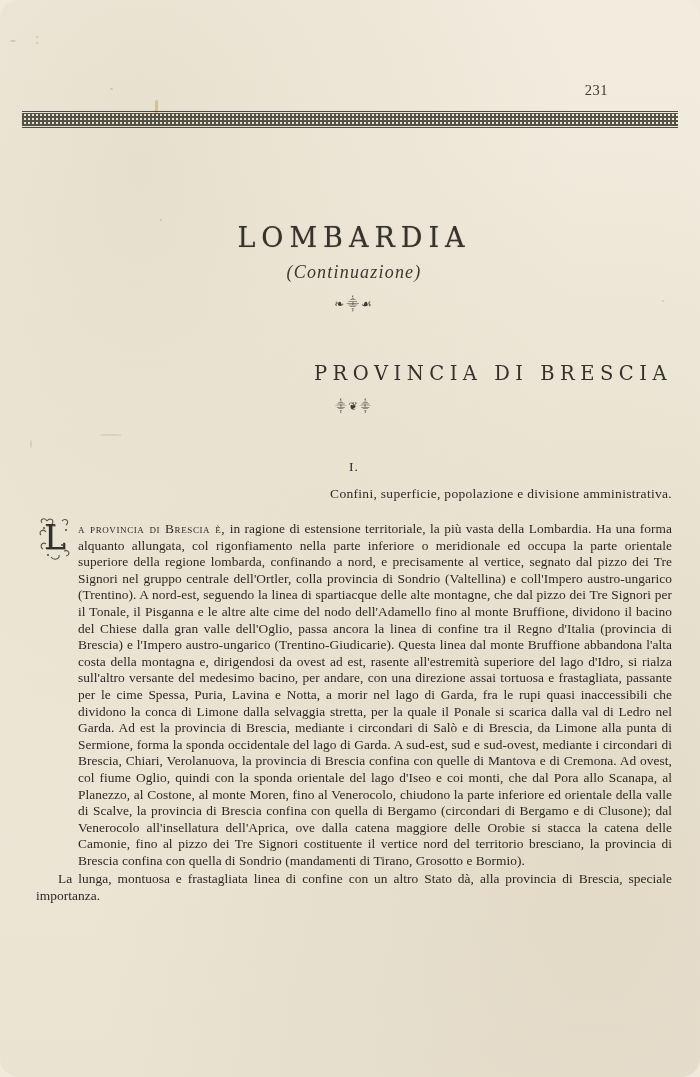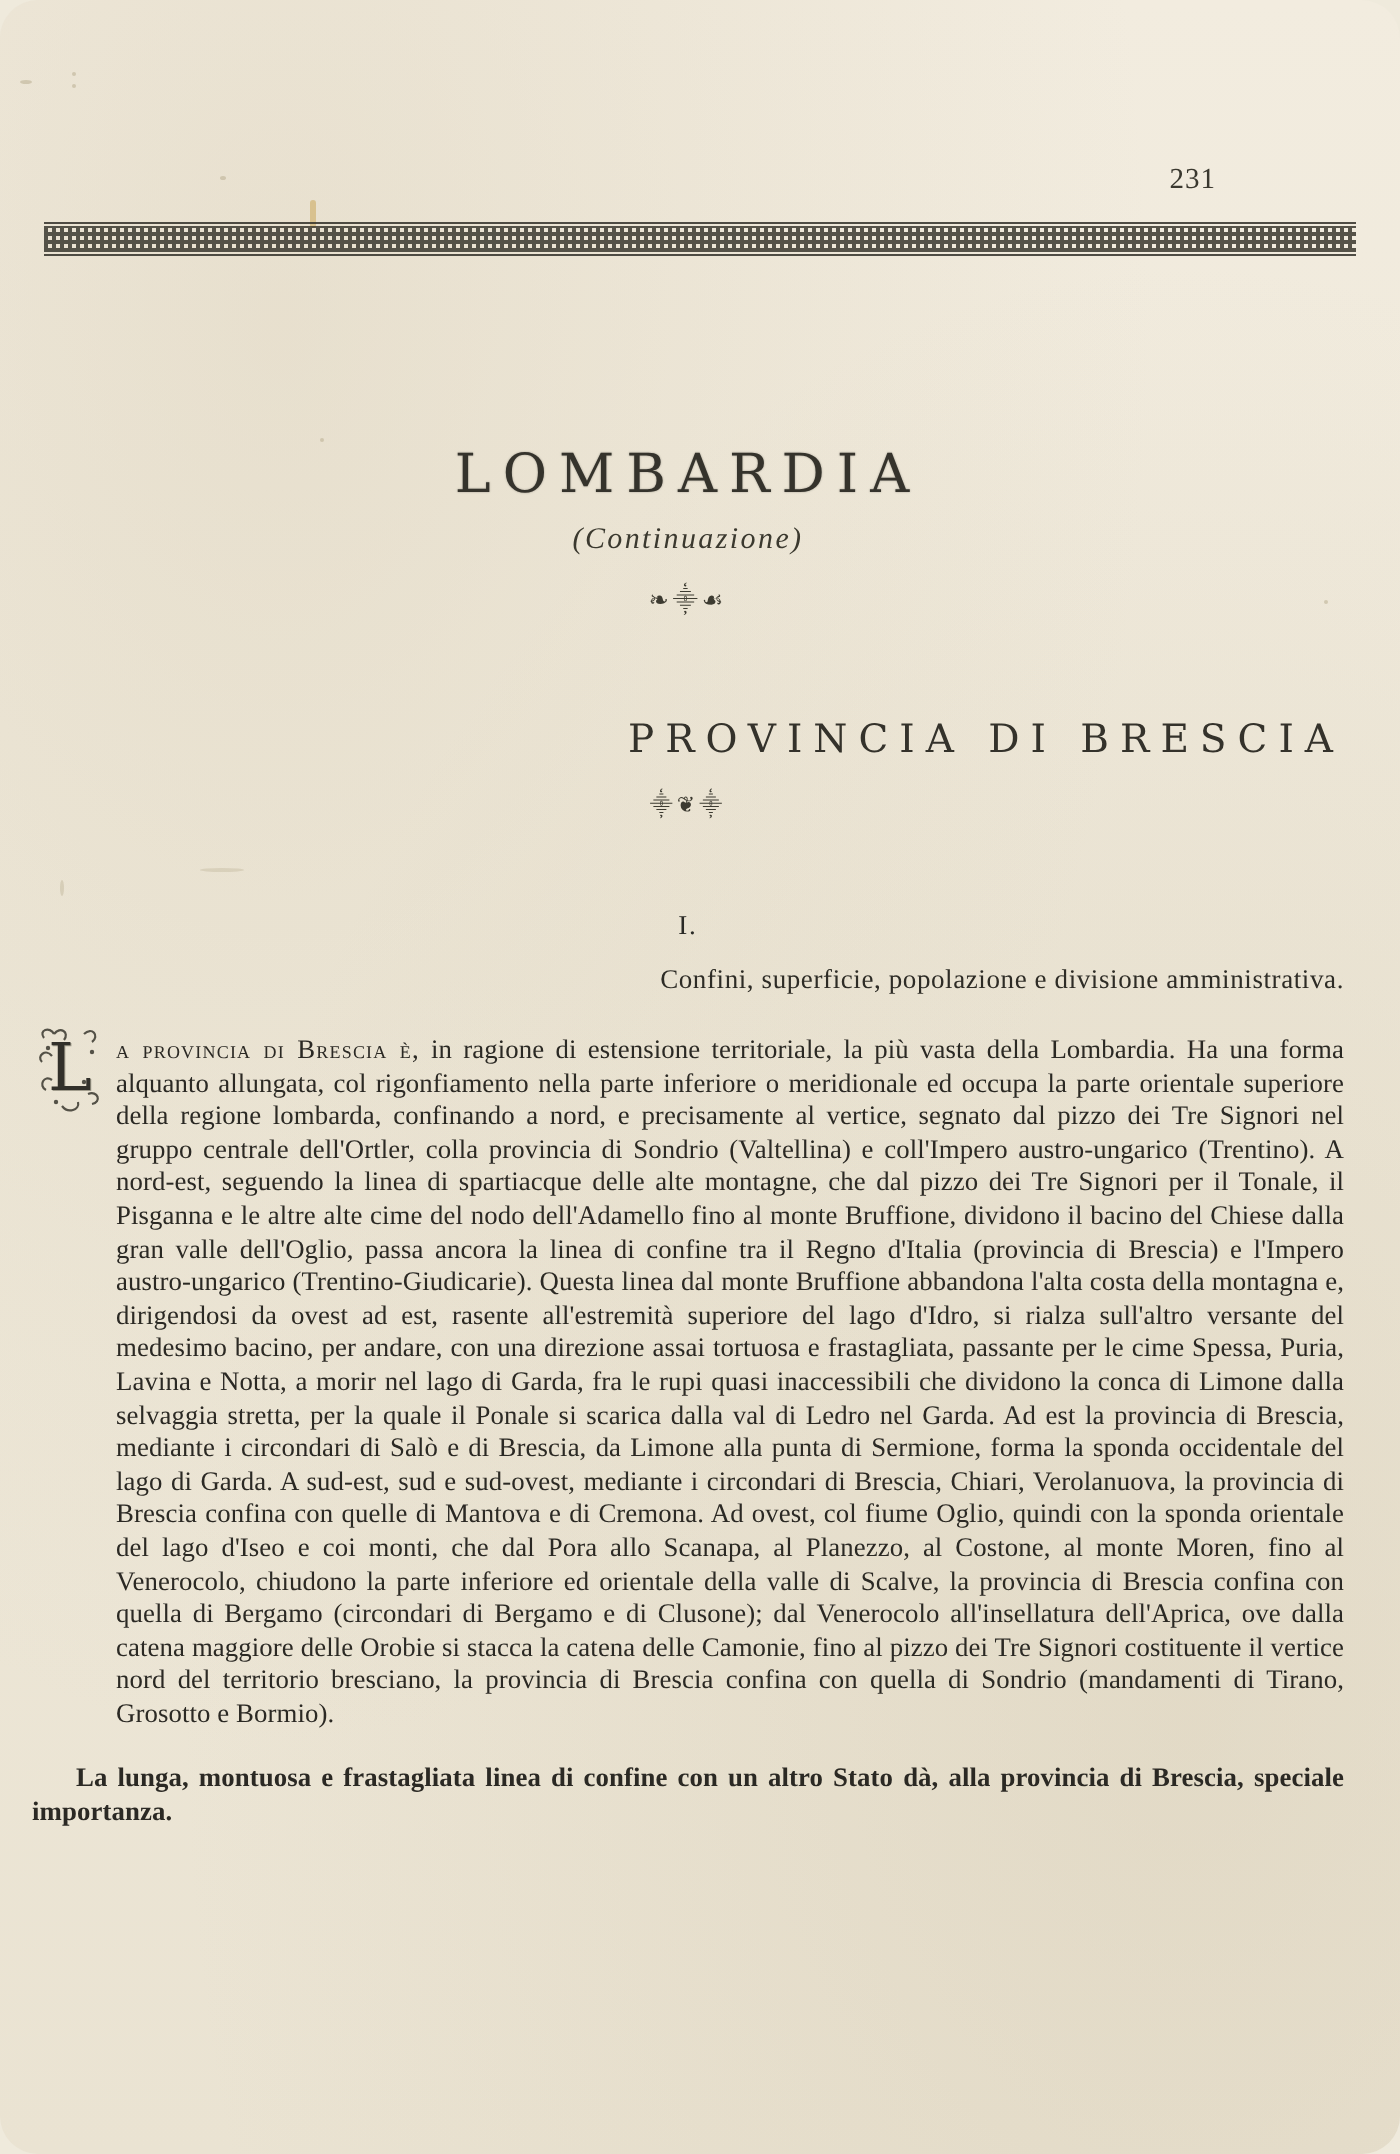--- a/index.html
+++ b/index.html
@@ -59,39 +59,39 @@
     position: absolute;
     left: 0; right: 0;
     height: 1px;
     background: #33312a;
   }
   .rule::before { top: -2px; }
   .rule::after { bottom: -2px; }
 
   .content {
     position: absolute;
-    left: 16px;
+    left: 36px;
     right: 28px;
     top: 150px;
   }
 
   h1.title {
     text-align: center;
     font-size: 27px;
     letter-spacing: 6px;
     font-weight: normal;
     margin: 72px 0 0 0;
     color: #35332c;
     font-family: "DejaVu Serif", serif;
     text-shadow: 0 0 1px rgba(60,58,50,0.45);
   }
   .subtitle {
     text-align: center;
     font-style: italic;
-    font-size: 15px;
+    font-size: 18px;
     letter-spacing: 1.2px;
     margin-top: 9px;
     color: #3b392f;
   }
   .orn {
     text-align: center;
     margin-top: 12px;
     font-size: 12px;
     letter-spacing: 2px;
     color: #3d3b31;
@@ -129,21 +129,21 @@
   .body-text {
     margin-top: 19px;
     text-align: justify;
     font-size: 13.4px;
     line-height: 16.6px;
     letter-spacing: 0.05px;
     color: #2b2924;
     hyphens: none;
   }
   .body-text p { margin: 0; }
-  .body-text p + p { text-indent: 22px; margin-top: 16px; font-weight: bold; }
+  .body-text p + p { text-indent: 22px; margin-top: 2px; }
 
   .dropcap-wrap {
     position: relative;
     padding-left: 42px;
     min-height: 40px;
   }
   .dropcap {
     position: absolute;
     left: 0;
     top: -2px;

